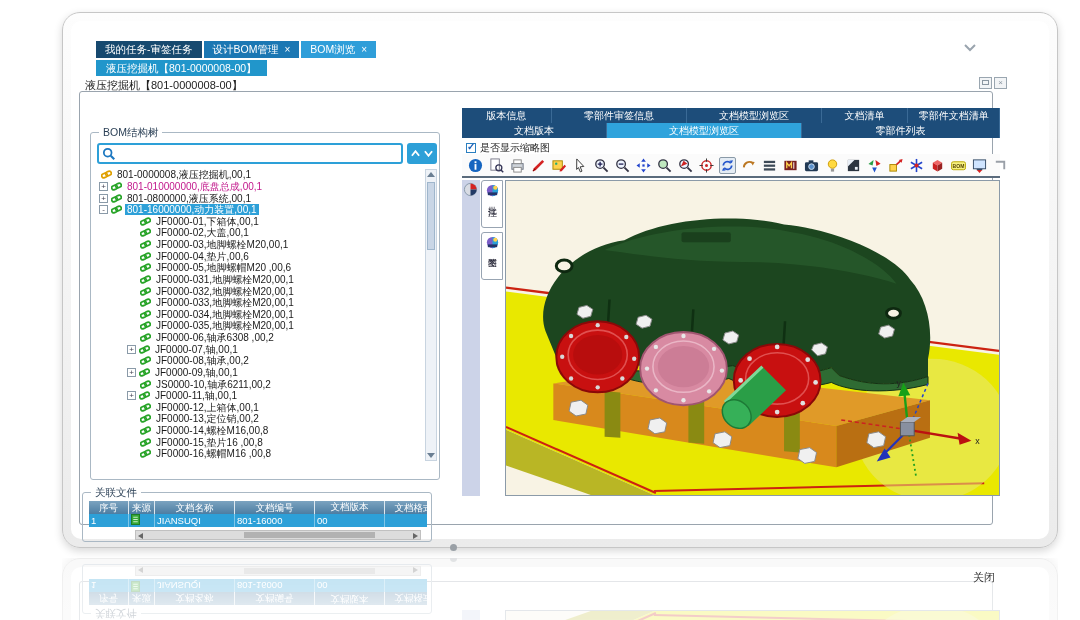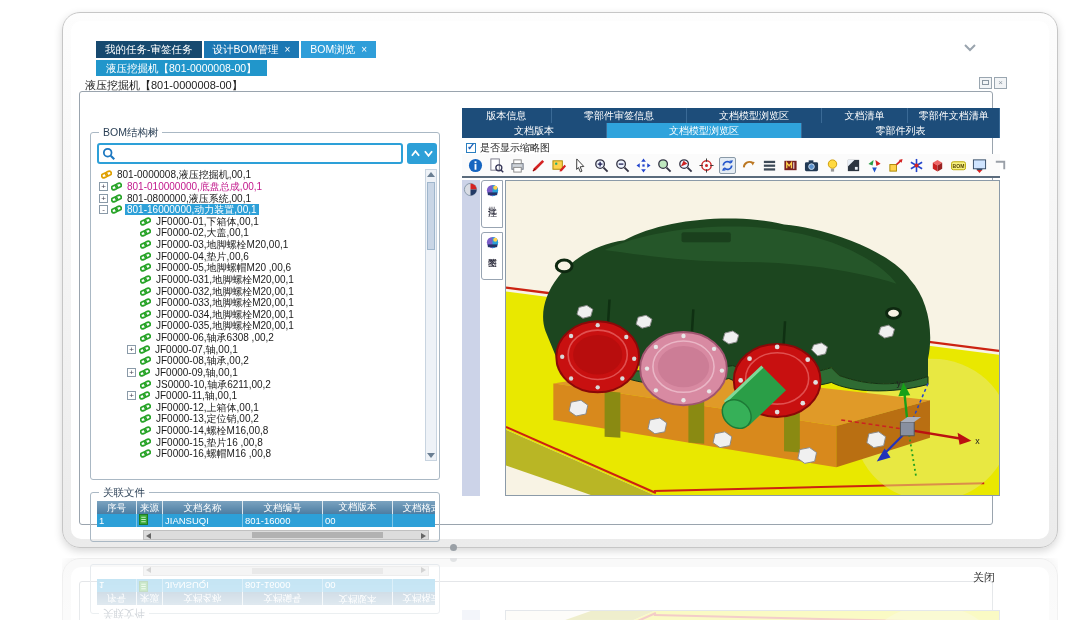--- a/index.html
+++ b/index.html
@@ -489,21 +489,21 @@
           <div class="varrow" style="top:0;">
               <div class="tri-up"></div>
             </div>
           <div class="vthumb"></div>
           <div class="varrow" style="bottom:0;">
               <div class="tri-down"></div>
             </div>
         </div>
       </div>
 
-      <div class="groupbox" style="left:10px;top:372px;width:350px;height:50px;">
+      <div class="groupbox" style="left:2px;top:372px;width:350px;height:50px;">
         <div class="grouplabel">关联文件</div>
         <div class="ftable" id="ftable">
             <div class="frow">
               <div class="fh" style="width: 40px;">序号</div>
               <div class="fh" style="width: 26px;">来源</div>
               <div class="fh" style="width: 80px;">文档名称</div>
               <div class="fh" style="width: 80px;">文档编号</div>
               <div class="fh" style="width: 70px; font-family: Liberation Mono, monospace;">文档版本</div>
               <div class="fh" style="width: 58px;">文档格式</div>
             </div>

